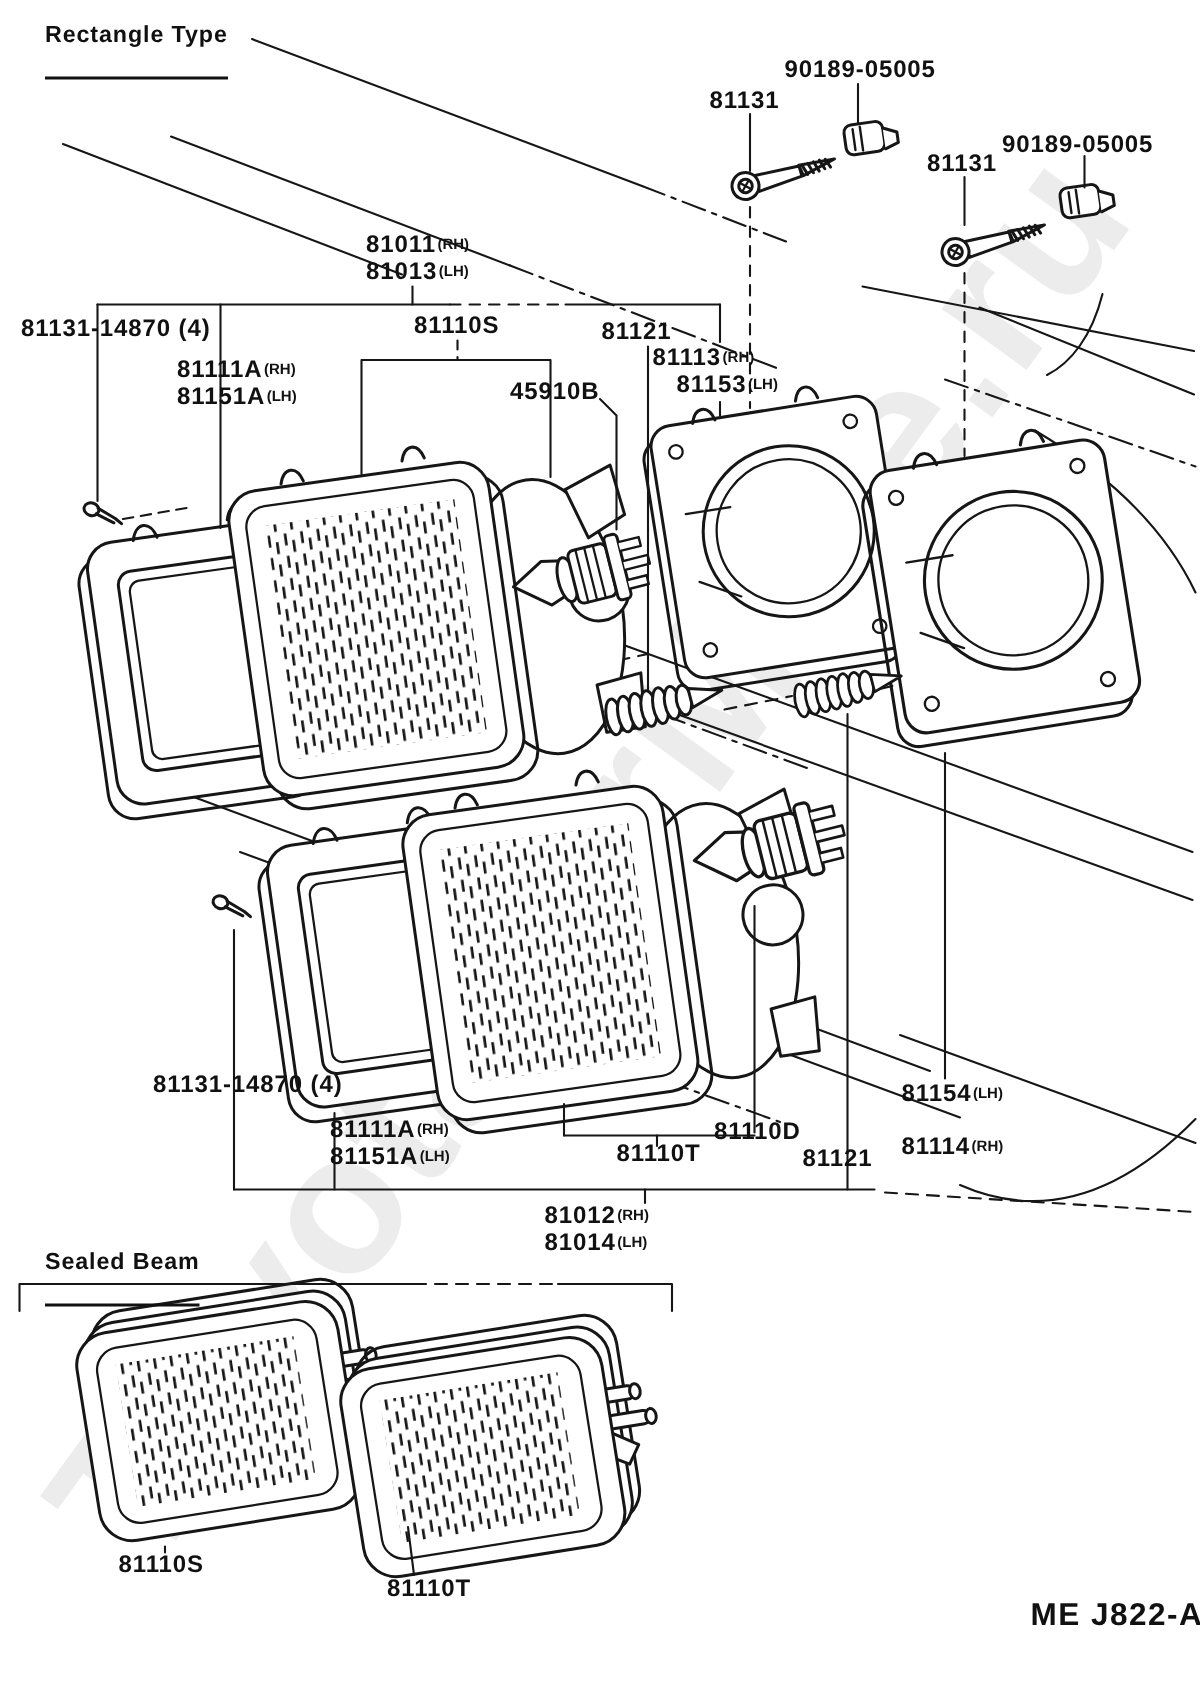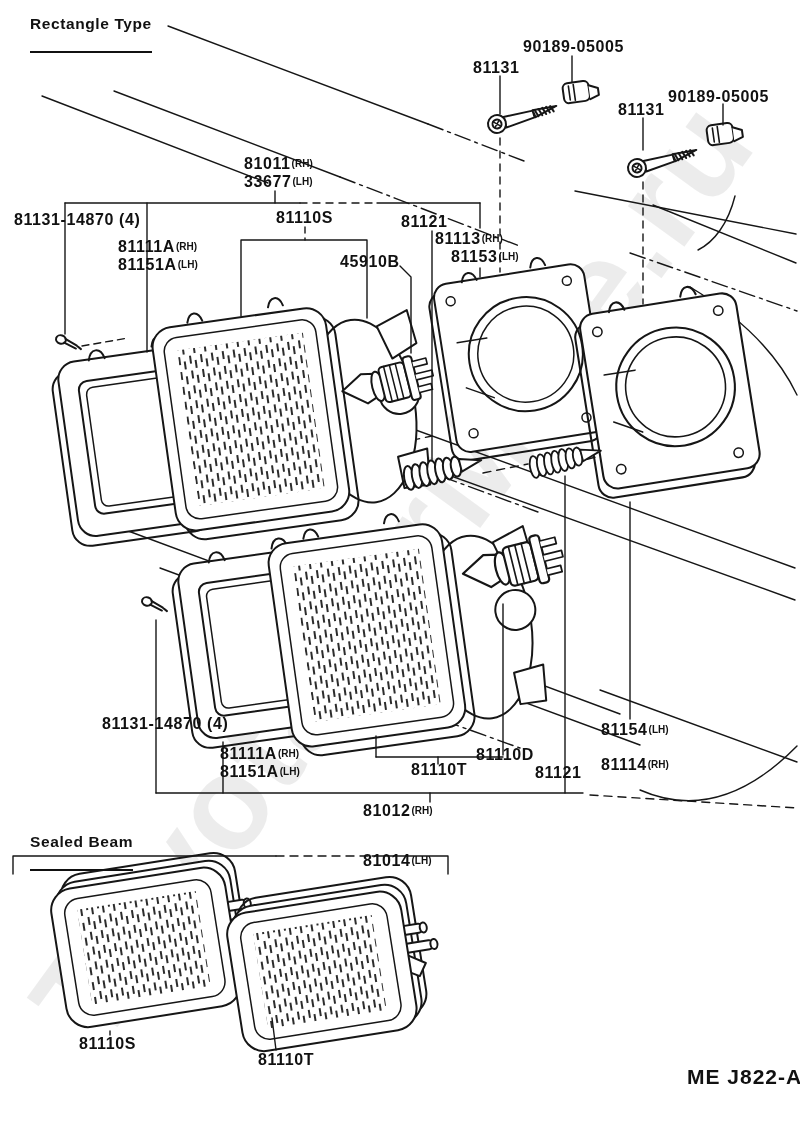--- a/index.html
+++ b/index.html
@@ -204,37 +204,37 @@
     </g>
   </svg>
 
   <div id="labels">
       <div class="plabel header" style="left: 30px; top: 16px;"><span>Rectangle Type</span></div>
       <div class="plabel" style="left: 523px; top: 39px;"><span>90189-05005</span></div>
       <div class="plabel" style="left: 473px; top: 60px;"><span>81131</span></div>
       <div class="plabel" style="left: 668px; top: 89px;"><span>90189-05005</span></div>
       <div class="plabel" style="left: 618px; top: 102px;"><span>81131</span></div>
       <div class="plabel" style="left: 244px; top: 156px;"><span>81011</span><span class="suffix">(RH)</span></div>
-      <div class="plabel" style="left: 244px; top: 174px;"><span>33677</span><span class="suffix">(LH)</span></div>
+      <div class="plabel" style="left: 244px; top: 174px;"><span>81013</span><span class="suffix">(LH)</span></div>
       <div class="plabel" style="left: 14px; top: 212px;"><span>81131-14870 (4)</span></div>
       <div class="plabel" style="left: 276px; top: 210px;"><span>81110S</span></div>
       <div class="plabel" style="left: 401px; top: 214px;"><span>81121</span></div>
       <div class="plabel" style="left: 435px; top: 231px;"><span>81113</span><span class="suffix">(RH)</span></div>
       <div class="plabel" style="left: 451px; top: 249px;"><span>81153</span><span class="suffix">(LH)</span></div>
       <div class="plabel" style="left: 118px; top: 239px;"><span>81111A</span><span class="suffix">(RH)</span></div>
       <div class="plabel" style="left: 118px; top: 257px;"><span>81151A</span><span class="suffix">(LH)</span></div>
       <div class="plabel" style="left: 340px; top: 254px;"><span>45910B</span></div>
       <div class="plabel" style="left: 102px; top: 716px;"><span>81131-14870 (4)</span></div>
       <div class="plabel" style="left: 220px; top: 746px;"><span>81111A</span><span class="suffix">(RH)</span></div>
       <div class="plabel" style="left: 220px; top: 764px;"><span>81151A</span><span class="suffix">(LH)</span></div>
       <div class="plabel" style="left: 476px; top: 747px;"><span>81110D</span></div>
       <div class="plabel" style="left: 601px; top: 721px; margin-top: 36px;"><span>81114</span><span class="suffix">(RH)</span></div>
       <div class="plabel" style="left: 601px; top: 722px;"><span>81154</span><span class="suffix">(LH)</span></div>
       <div class="plabel" style="left: 411px; top: 762px;"><span>81110T</span></div>
       <div class="plabel" style="left: 535px; top: 765px;"><span>81121</span></div>
       <div class="plabel" style="left: 363px; top: 803px;"><span>81012</span><span class="suffix">(RH)</span></div>
-      <div class="plabel" style="left: 363px; top: 821px; margin-top: 32px;"><span>81014</span><span class="suffix">(LH)</span></div>
+      <div class="plabel" style="left: 363px; top: 821px;"><span>81014</span><span class="suffix">(LH)</span></div>
       <div class="plabel header" style="left: 14px; top: 834px; margin-left: 16px;"><span>Sealed Beam</span></div>
       <div class="plabel" style="left: 79px; top: 1036px;"><span>81110S</span></div>
       <div class="plabel" style="left: 258px; top: 1052px;"><span>81110T</span></div>
       <div class="plabel code" style="left: 687px; top: 1066px;"><span>ME J822-A</span></div>
     </div>
 </div>
 
 </body></html>

